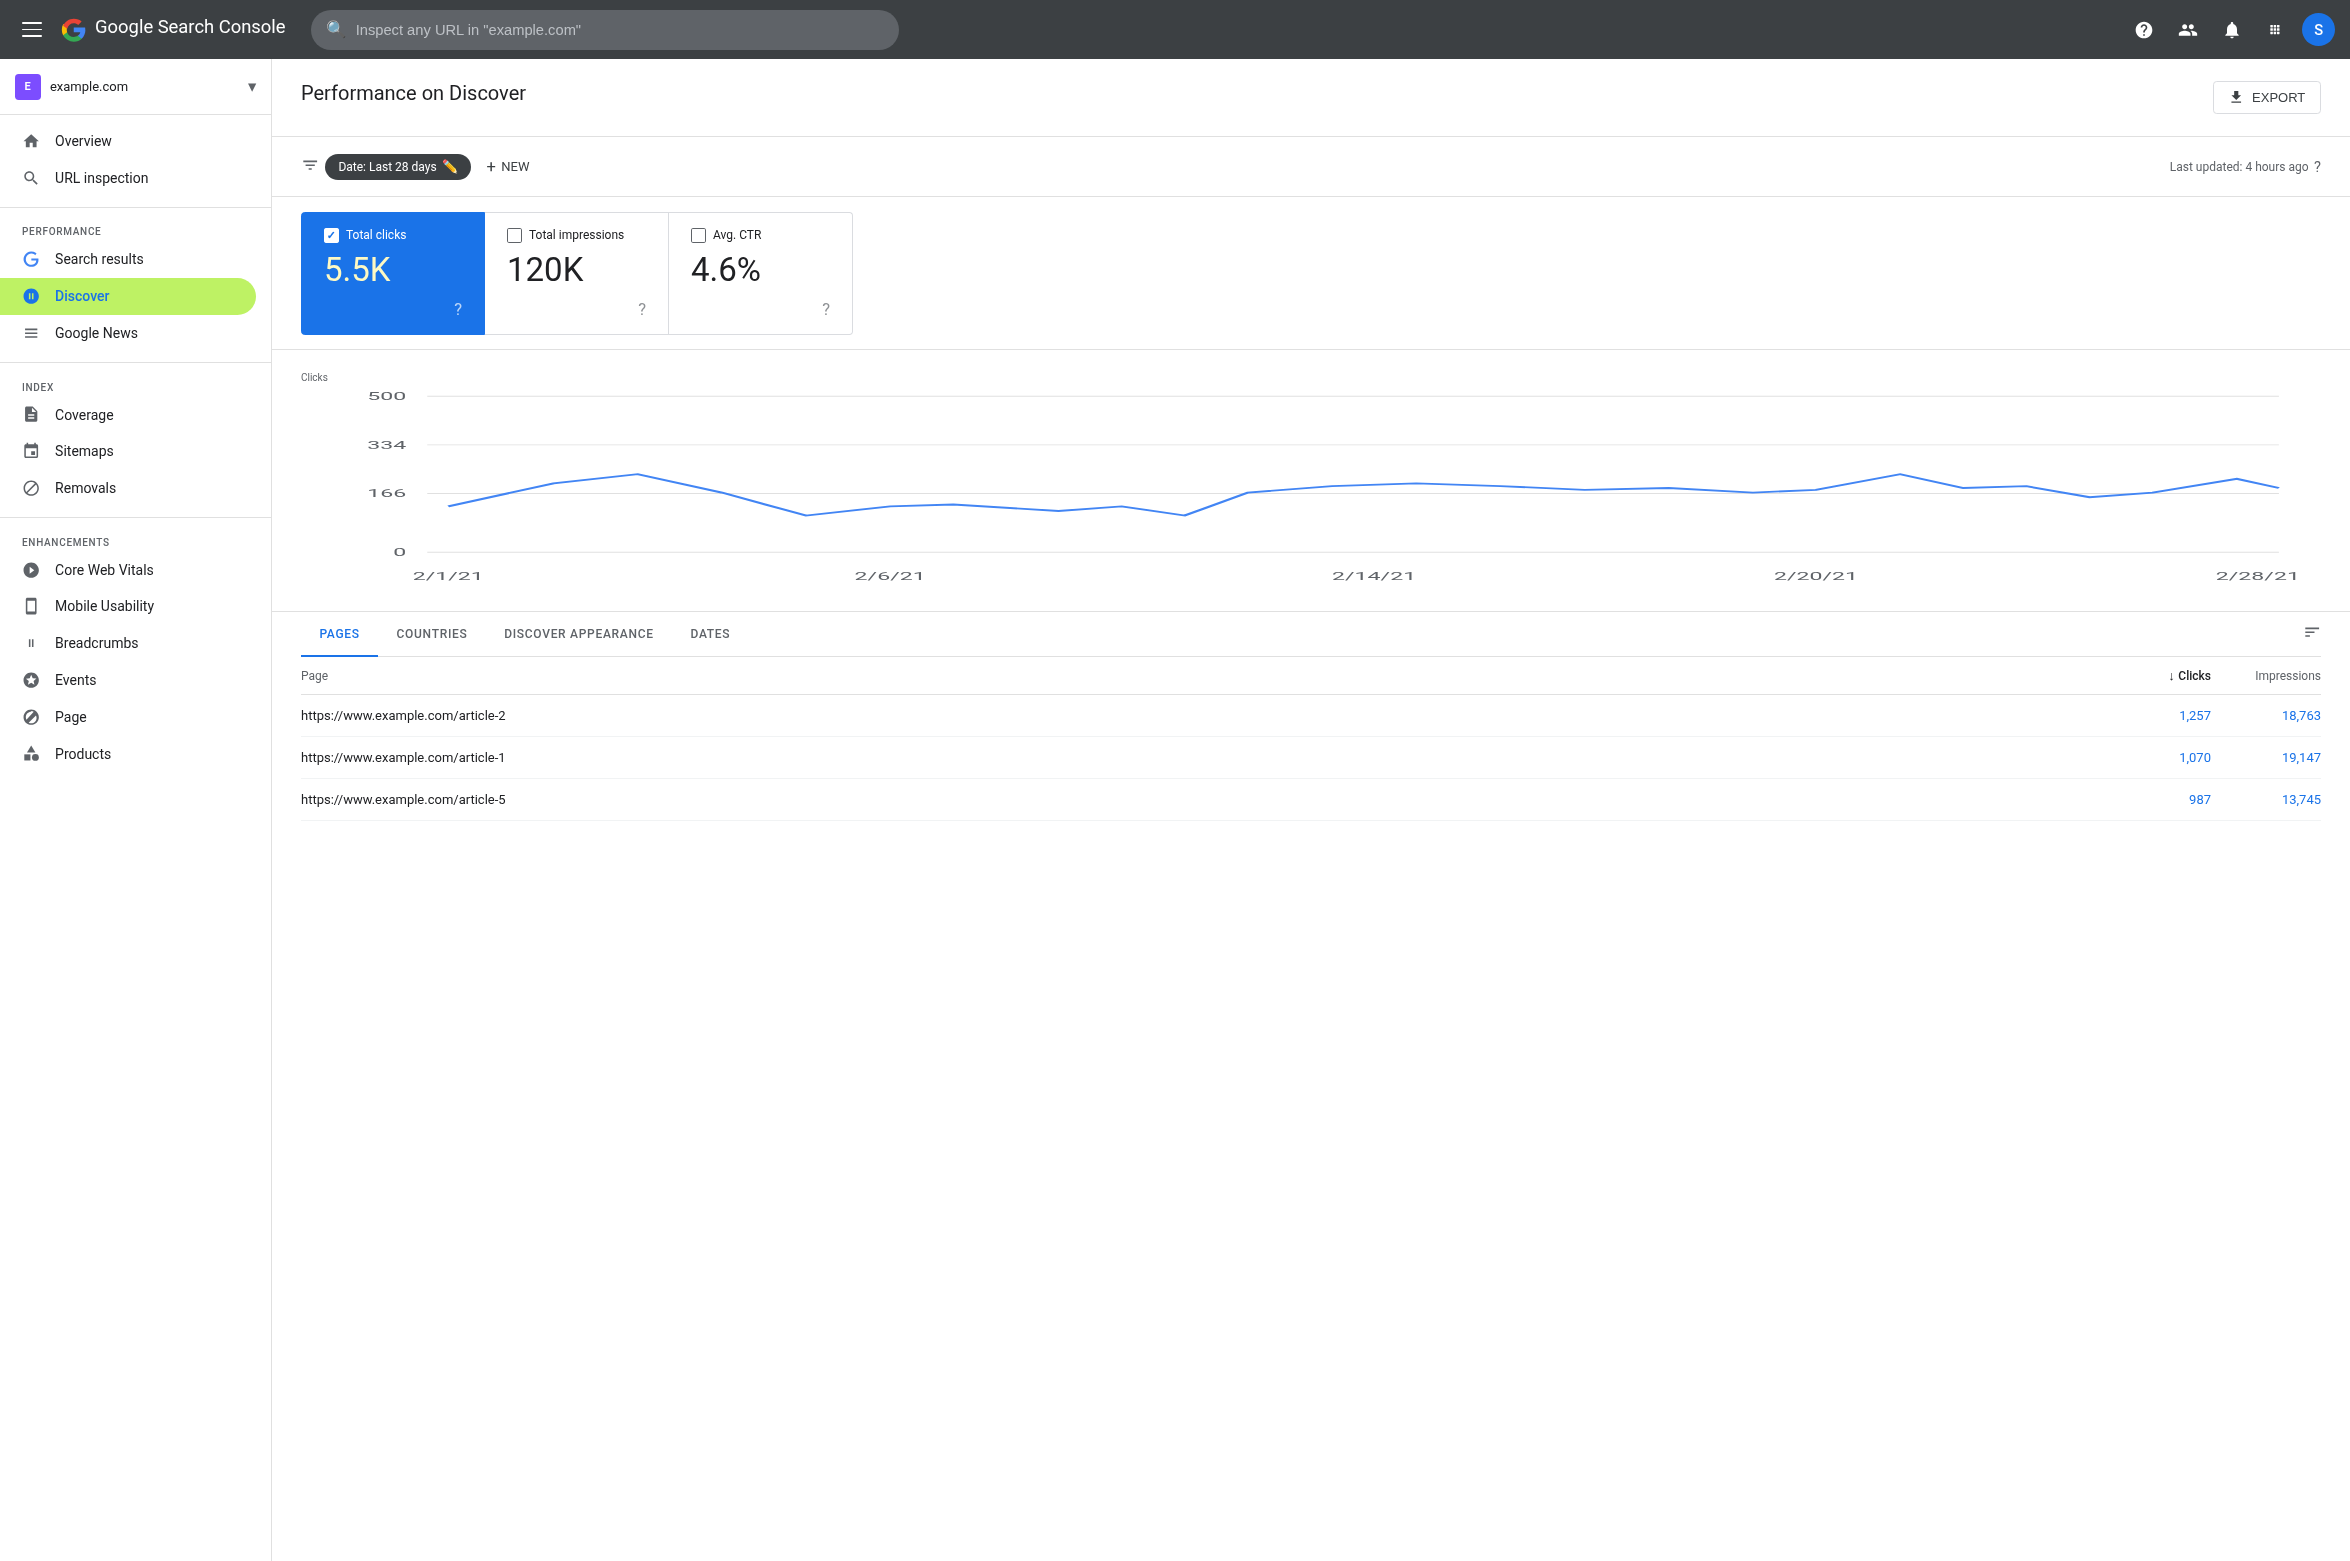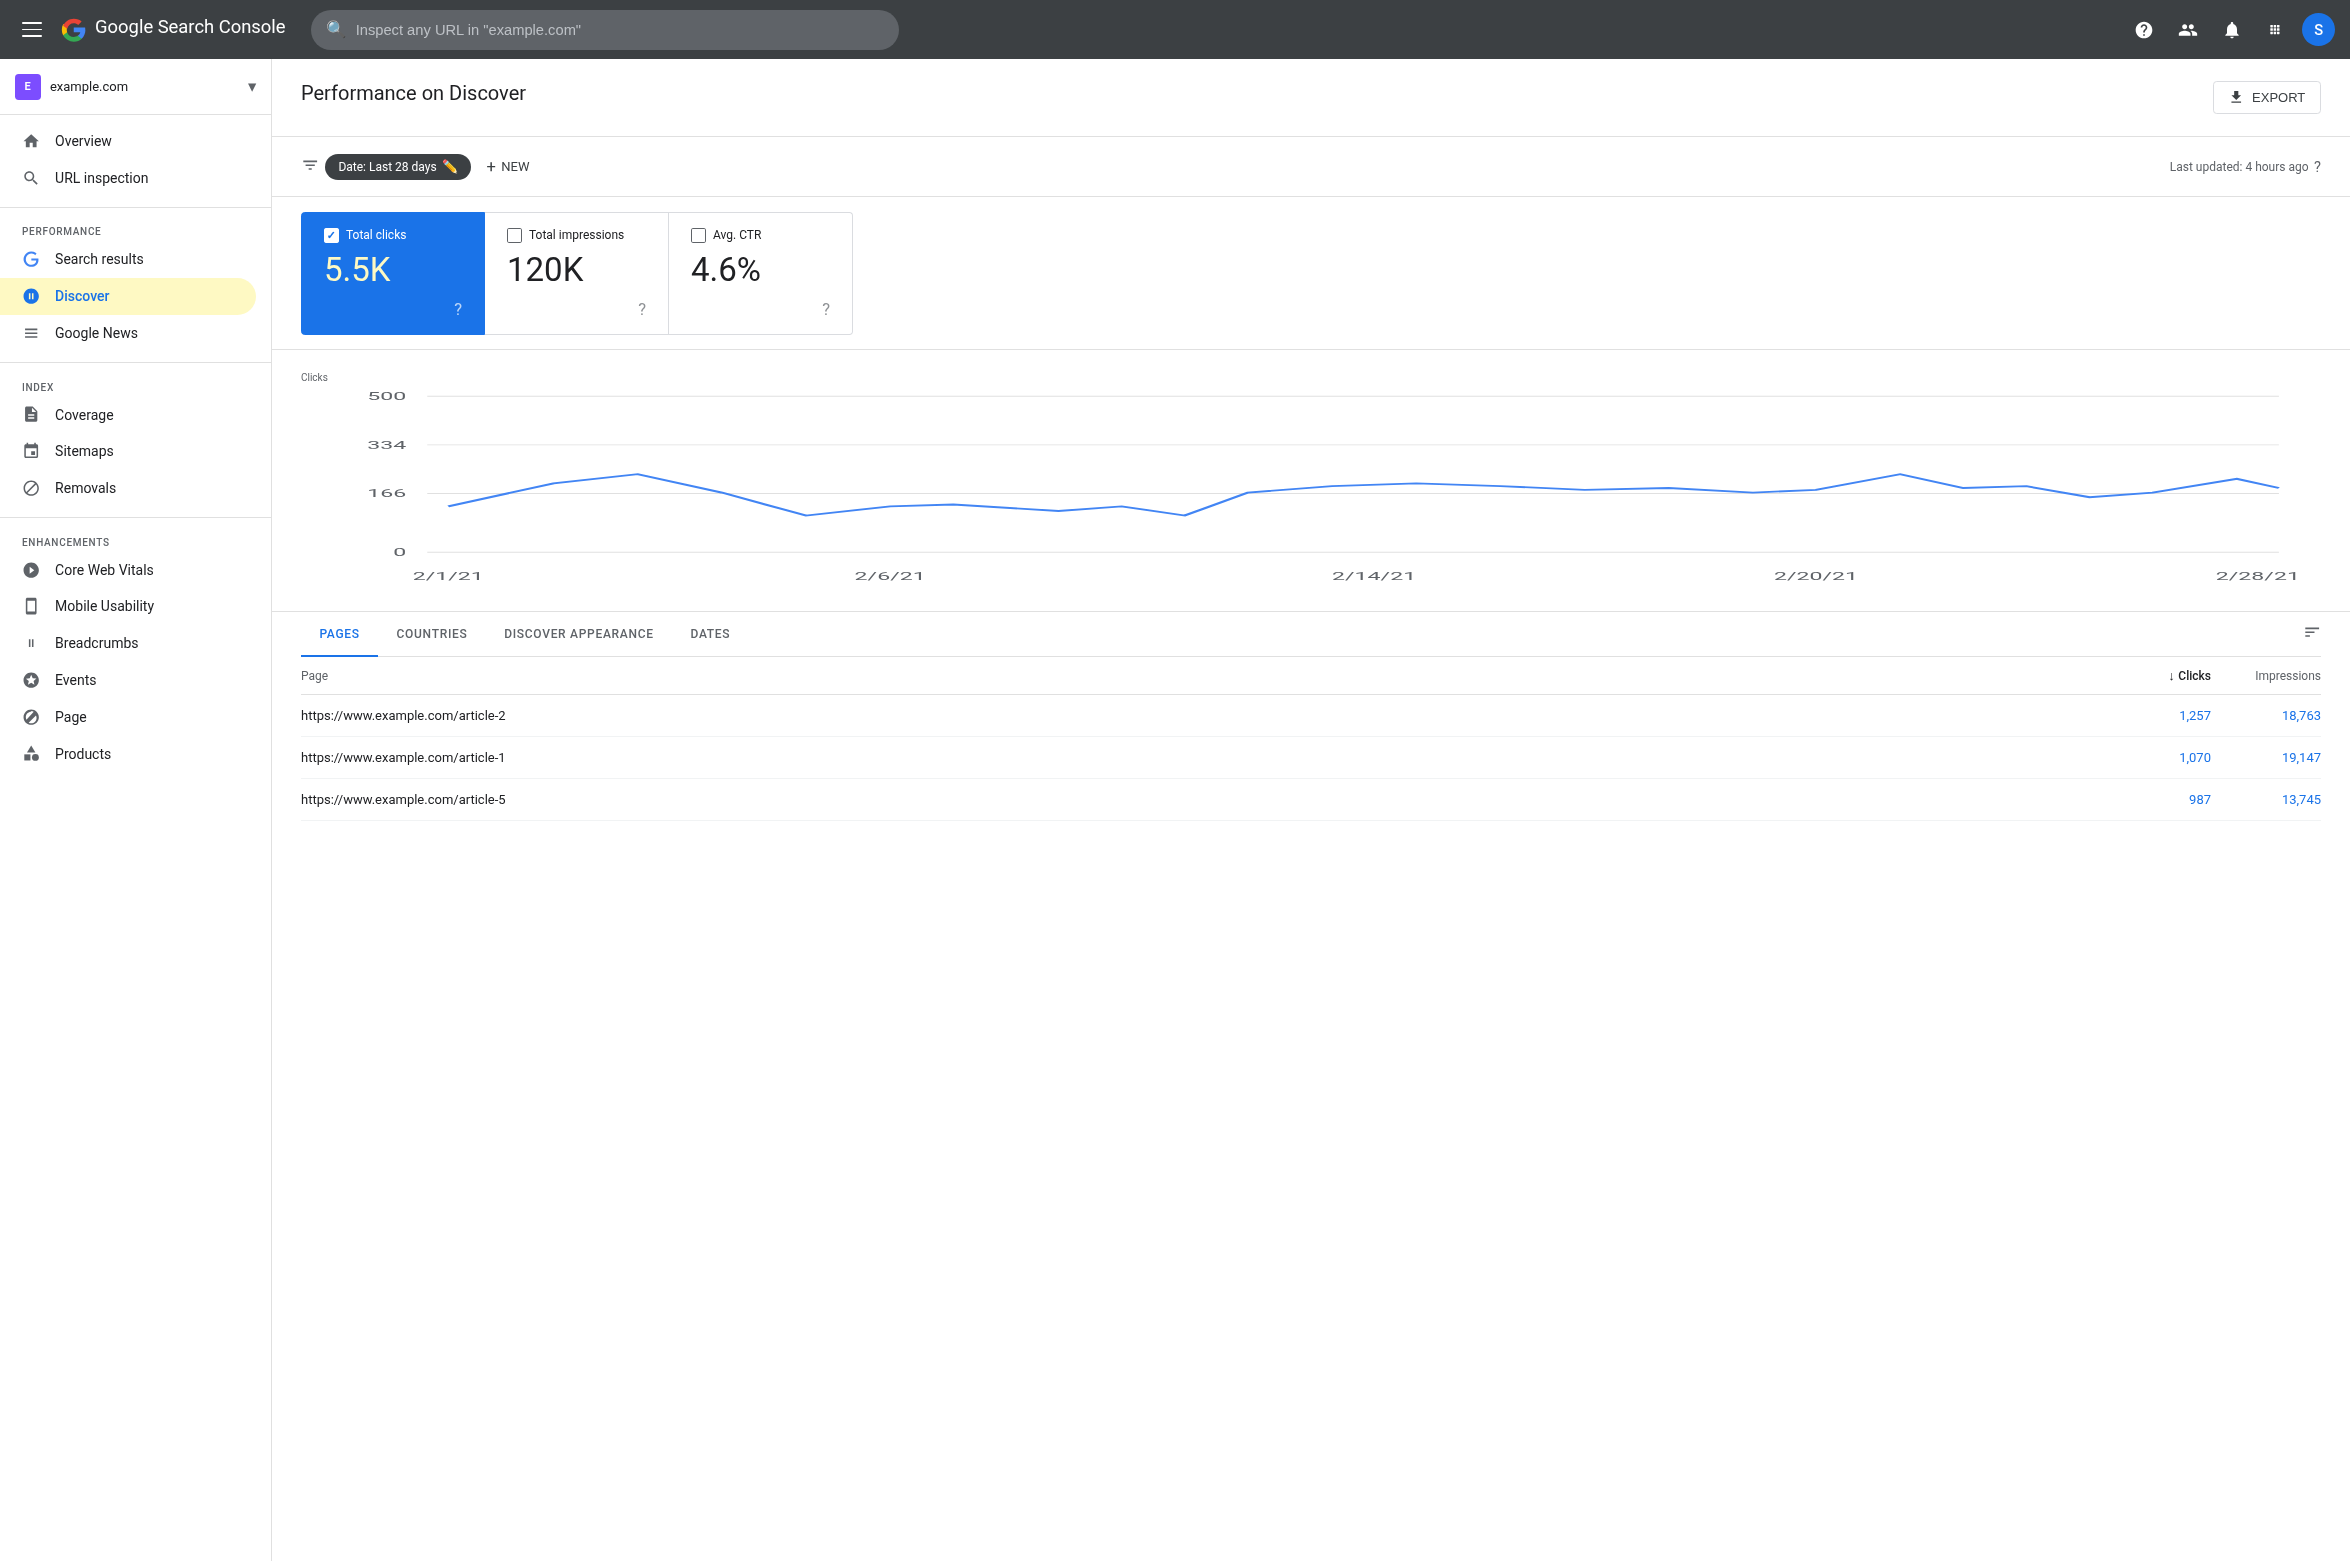--- a/index.html
+++ b/index.html
@@ -28,21 +28,21 @@
 
     
     .sidebar { width: 272px; border-right: 0.9px solid #e0e0e0; display: flex; flex-direction: column; overflow-y: auto; flex-shrink: 0; background: #fff; }
     .site-selector { display: flex; align-items: center; padding: 14.7px 14.7px; gap: 9.2px; border-bottom: 0.9px solid #e0e0e0; cursor: pointer; }
     .site-icon { width: 26px; height: 26px; border-radius: 3.7px; background: #7c4dff; display: flex; align-items: center; justify-content: center; color: #fff; font-size: 11px; font-weight: 600; }
     .site-name { font-size: 13px; color: #202124; flex: 1; }
     .dropdown-arrow { color: #5f6368; font-size: 16.5px; }
     .nav-section { padding: 7.3px 0; }
     .nav-section-label { font-size: 10px; font-weight: 500; color: #5f6368; padding: 7.3px 14.7px 3.7px 22px; letter-spacing: 0.7px; text-transform: uppercase; }
     .nav-item { display: flex; align-items: center; gap: 14.7px; padding: 9.2px 14.7px 9.2px 22px; cursor: pointer; color: #202124; font-size: 14px; border-radius: 0 22px 22px 0; margin-right: 14.7px; }
-    .nav-item.active { background: #fef9c3; color: #1a73e8; font-weight: 500; }
+    .nav-item.active { background: #bef264; color: #1a73e8; font-weight: 500; }
     .nav-item-icon { width: 18.4px; height: 18.4px; display: flex; align-items: center; justify-content: center; color: #5f6368; flex-shrink: 0; }
     .nav-item.active .nav-item-icon { color: #1a73e8; }
     .sidebar-divider { height: 0.9px; background: #e0e0e0; margin: 3.7px 0; }
 
     
     .content { flex: 1; overflow-y: auto; background: #fff; }
     .content-header { display: flex; align-items: flex-start; justify-content: space-between; padding: 22px 29px; border-bottom: 0.9px solid #e0e0e0; }
     .page-title { font-size: 20px; font-weight: 400; color: #202124; }
     .export-btn { display: flex; align-items: center; gap: 7.3px; border: 0.9px solid #dadce0; border-radius: 3.7px; padding: 7.3px 14.7px; cursor: pointer; color: #3c4043; font-size: 13px; background: #fff; }
 

